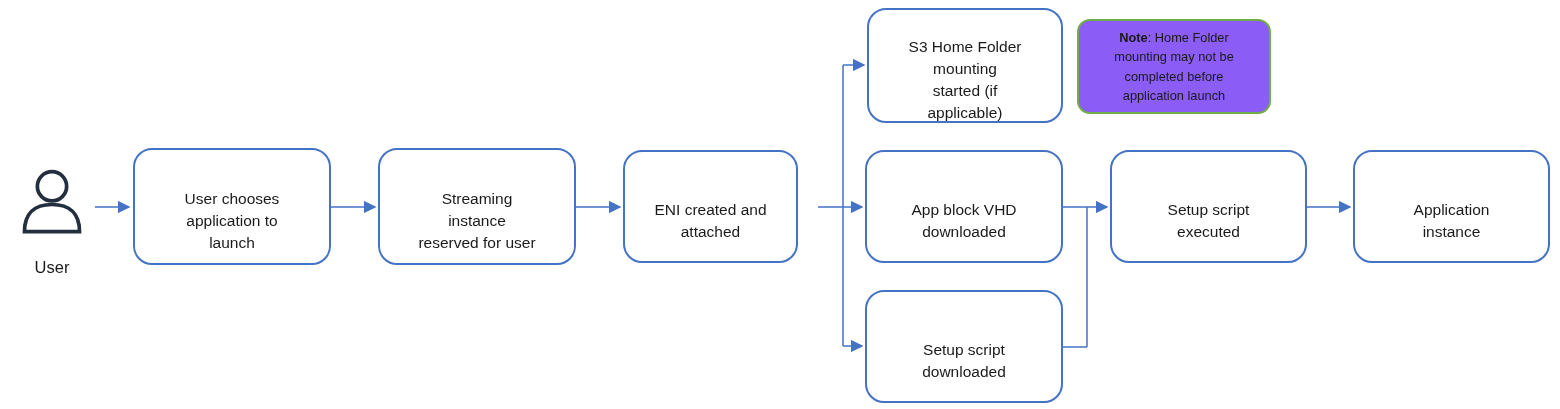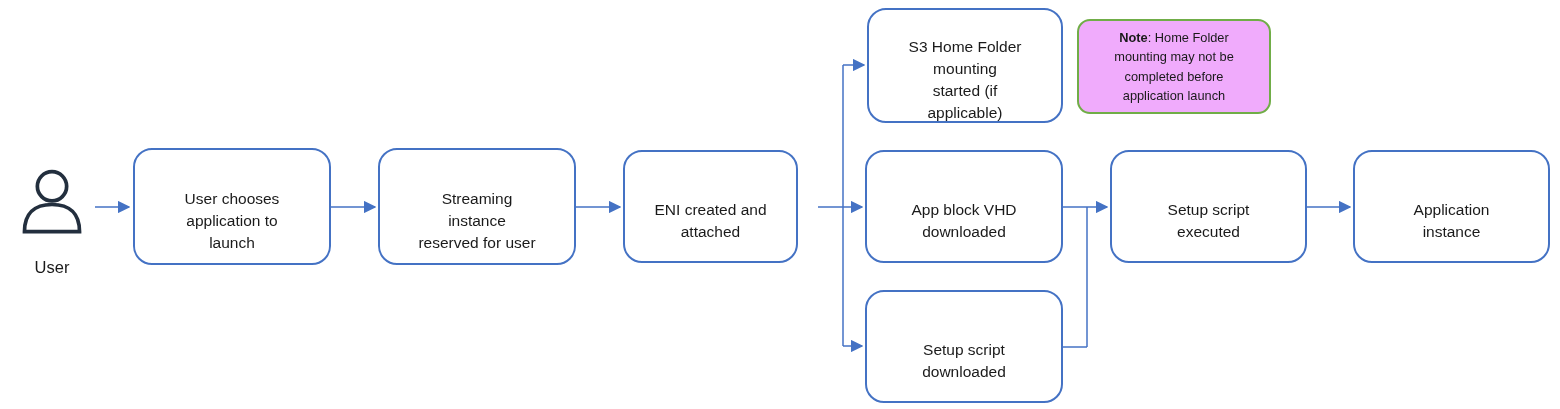--- a/index.html
+++ b/index.html
@@ -32,21 +32,21 @@
     color: #1a1a1a;
     font-size: 15.5px;
     line-height: 1.42;
   }
   .node .node-label { white-space: pre-line; margin-top: 28px; }
 
   .note-box {
     position: absolute;
     left: 1077px; top: 19px;
     width: 194px; height: 95px;
-    background: #f0abfc;
+    background: #8b5cf6;
     border: 2.5px solid #70AD47;
     border-radius: 13px;
     display: flex;
     align-items: center;
     justify-content: center;
     text-align: center;
     color: #1a1a1a;
     font-size: 12.8px;
     line-height: 1.5;
   }

